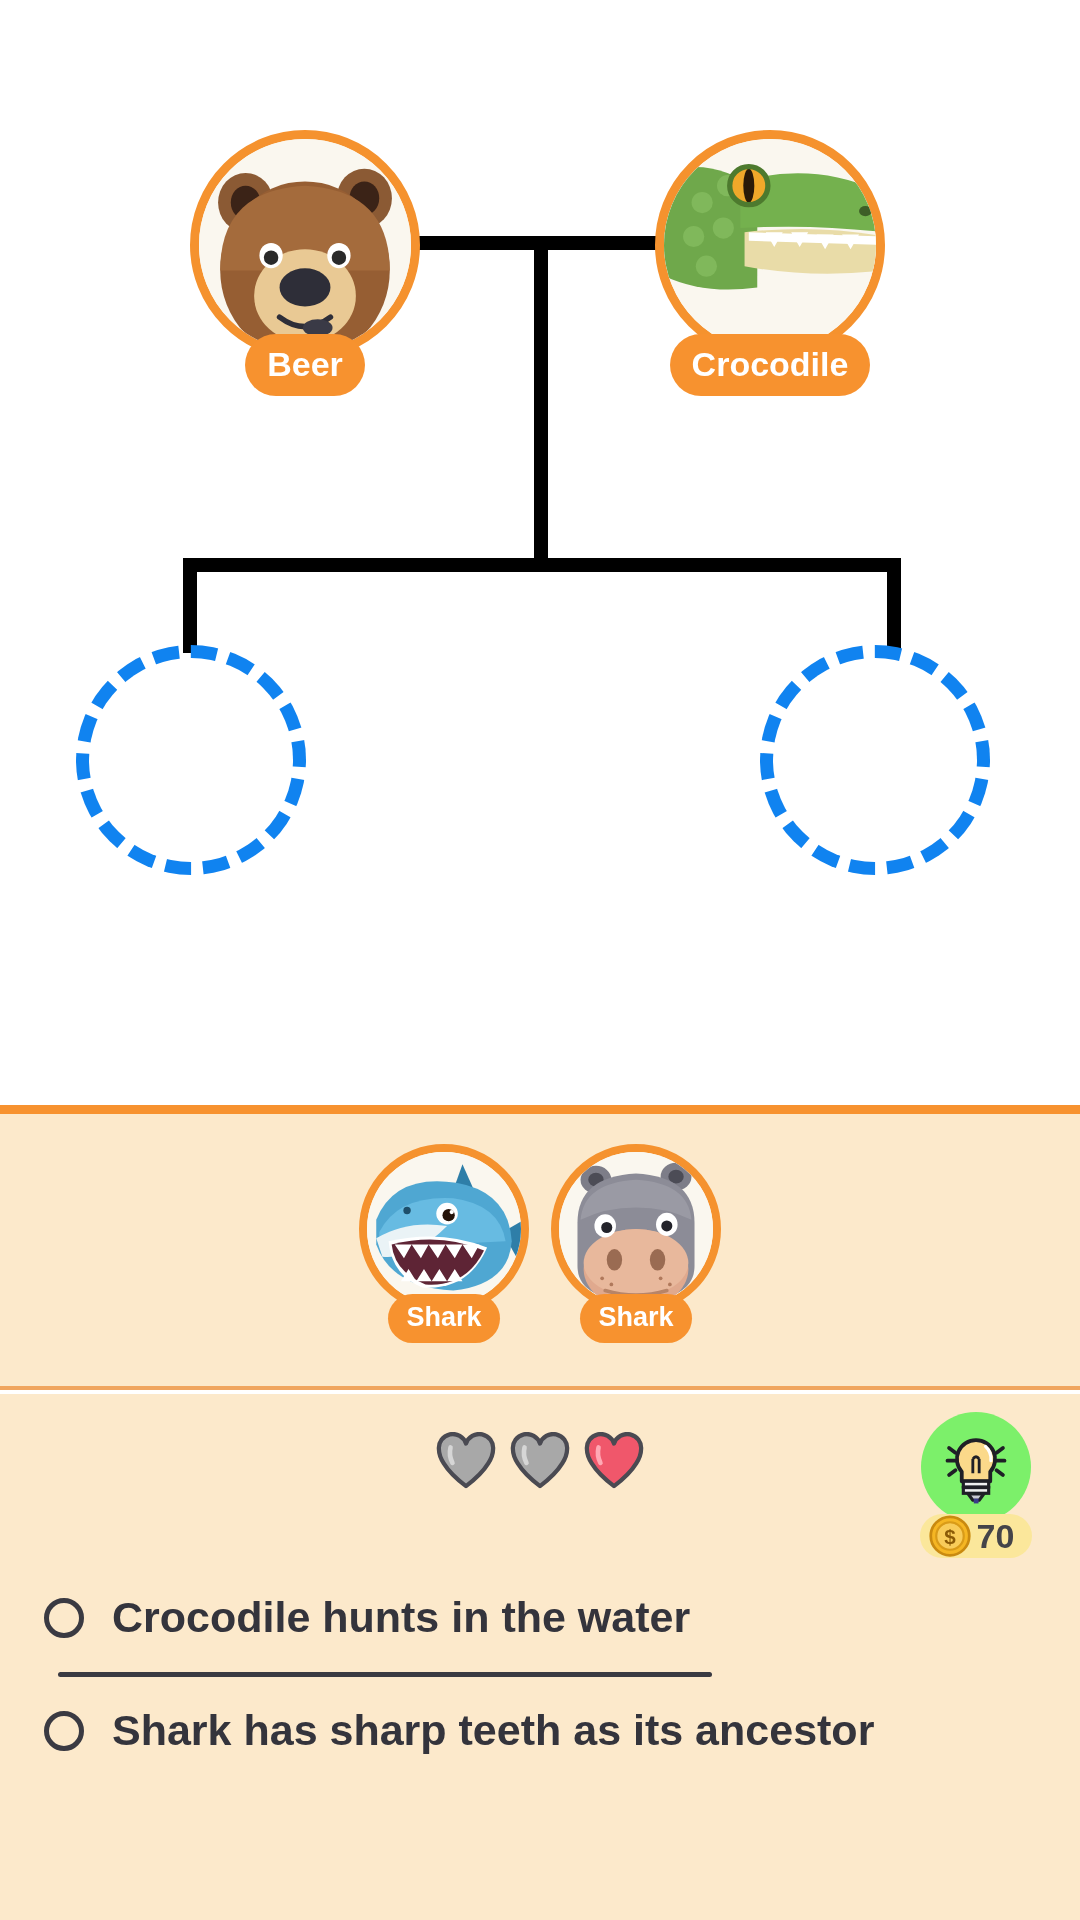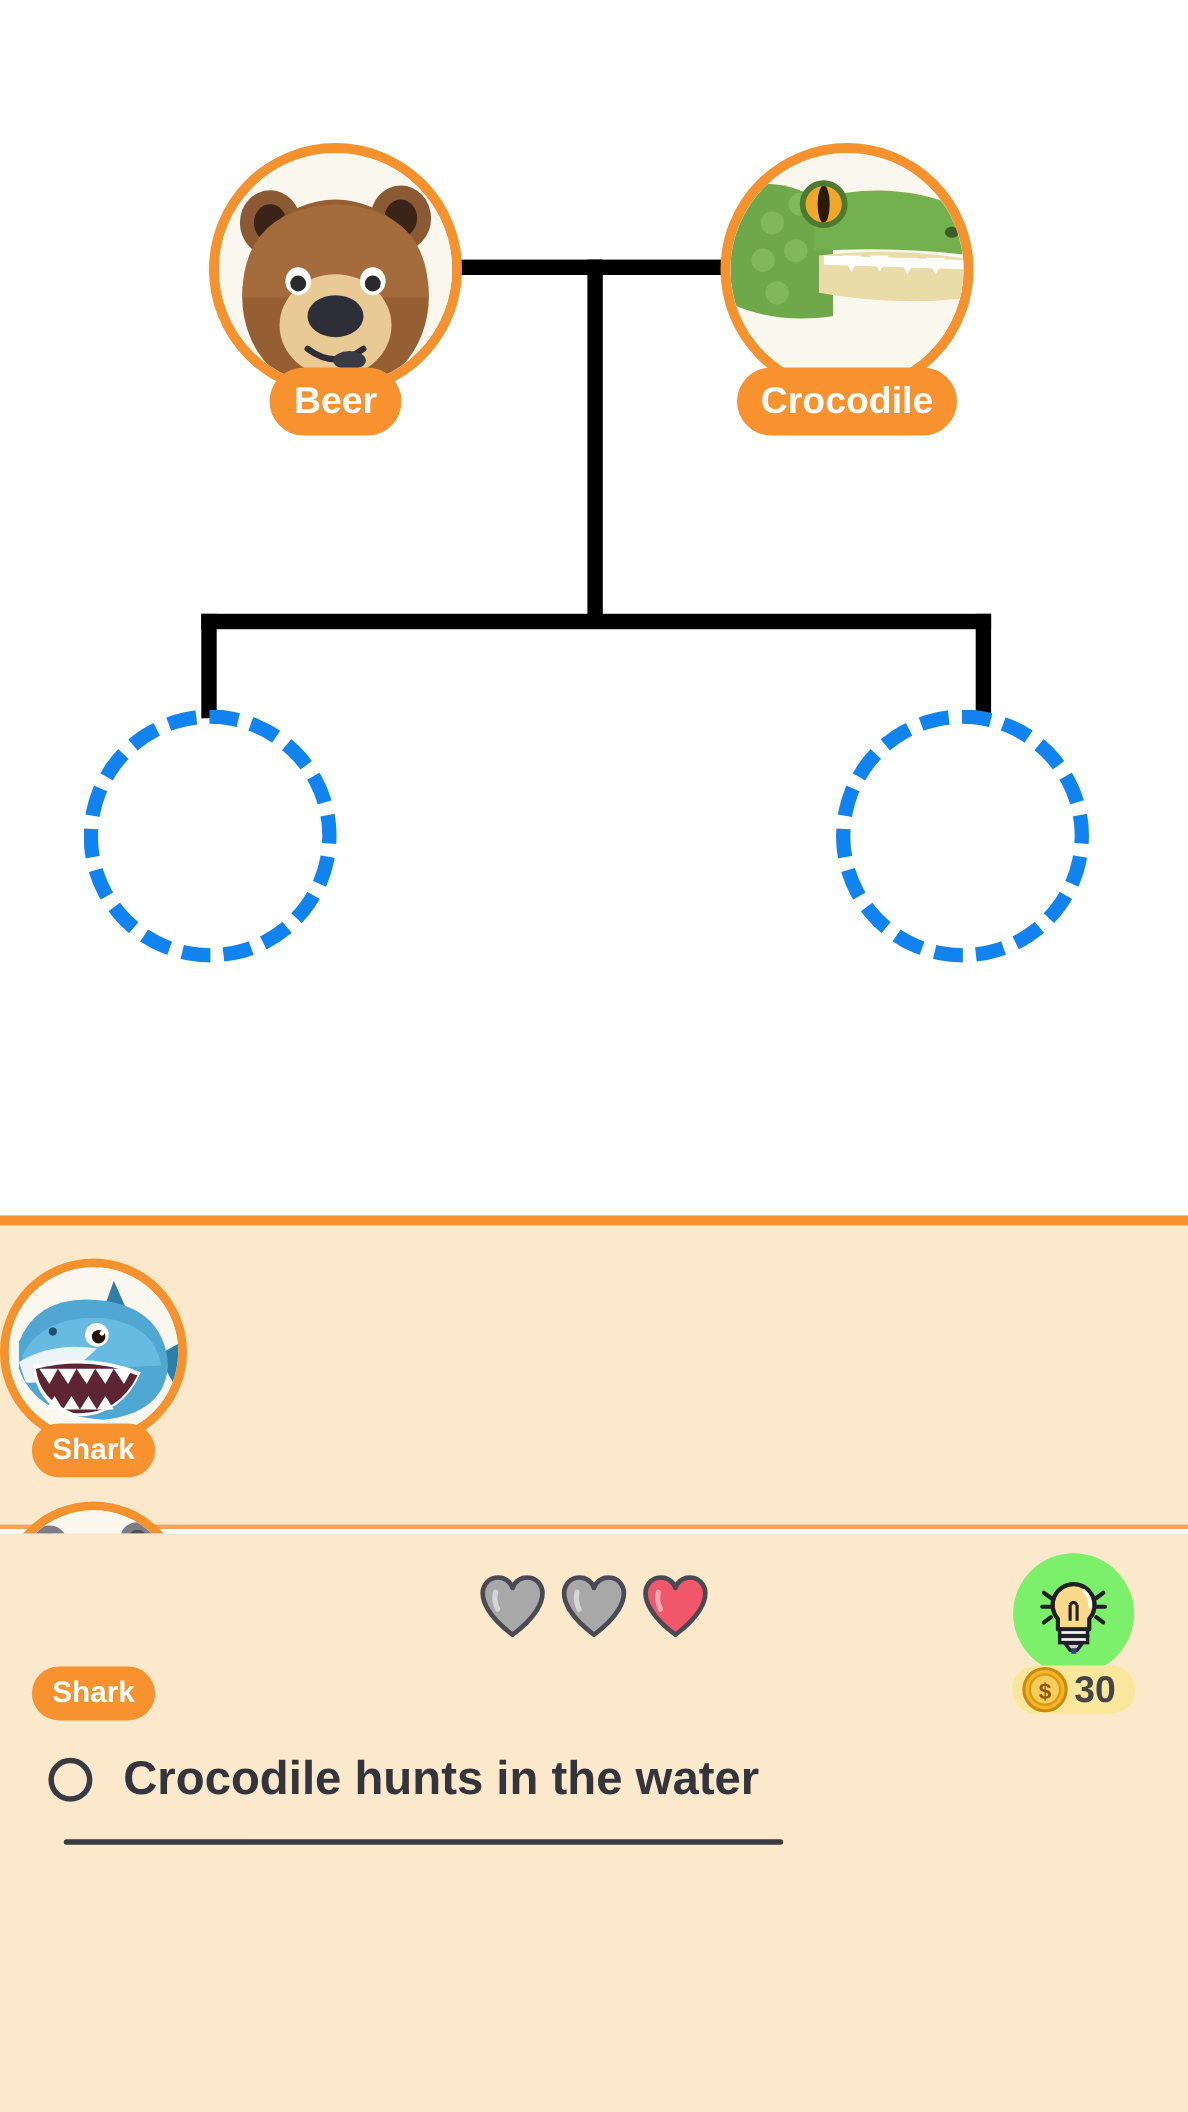--- a/index.html
+++ b/index.html
@@ -35,21 +35,21 @@
   .slot {
     position:absolute; width:230px; height:230px; border-radius:50%;
     border:13px dashed #1083F0; background:transparent;
   }
 
   
   .tray {
     position:absolute; left:0; top:1105px; width:1080px; height:285px;
     background:#FCE9CB; border-top:9px solid #F7922F; border-bottom:4px solid #F0A55E;
   }
-  .tray-inner { display:flex; justify-content:center; align-items:flex-start; gap:22px; padding-top:30px;flex-direction:column; }
+  .tray-inner { display:flex; justify-content:center; align-items:flex-start; gap:22px; padding-top:30px; }
   .tray-card { width:170px; }
   .tray-art {
     position:relative; width:170px; height:170px; border-radius:50%;
     border:8px solid #F5922E; background:#FAF7EF; overflow:hidden;
   }
   .tray-badge {
     position:relative; margin:-20px auto 0; z-index:4;
     background:#F7922F; color:#ffffff;
     font-size:27px; font-weight:bold; line-height:1;
     padding:10px 18px 12px; border-radius:26px;
@@ -246,32 +246,36 @@
             <path d="M22 19 l0 9 M26 19 l0 9 M22 19 q2 -3 4 0" stroke="#1F1F26" stroke-width="1.8" fill="none"></path>
             <path d="M6 20 h5 M7 12 l4 3 M7 29 l4 -3 M42 20 h-5 M41 12 l-4 3 M41 29 l-4 -3" stroke="#1F1F26" stroke-width="2.4" stroke-linecap="round"></path>
           </svg>
         </div>
         <div class="hint-cost">
           <svg class="coin" viewBox="0 0 32 32">
             <circle cx="16" cy="16" r="14" fill="#F5B623" stroke="#C98A10" stroke-width="2"></circle>
             <circle cx="16" cy="16" r="10" fill="#F8CC5A" stroke="#D99B18" stroke-width="1.6"></circle>
             <text x="16" y="22" text-anchor="middle" font-size="15" font-weight="bold" fill="#8A5A06" font-family="Liberation Sans, sans-serif">$</text>
           </svg>
-          <span class="hint-cost-num">30</span>
+          <span class="hint-cost-num">70</span>
         </div>
       </div>
 
     </div>
 
     <div class="options">
 
       <div class="option">
         <div class="radio"></div>
         <div class="option-text">Crocodile hunts in the water</div>
       </div>
       <div class="option-divider" style="width:654px;"></div>
 
+      <div class="option">
+        <div class="radio"></div>
+        <div class="option-text">Shark has sharp teeth as its ancestor</div>
+      </div>
 
     </div>
 
   </div>
 
 </div>
 
 </body></html>

